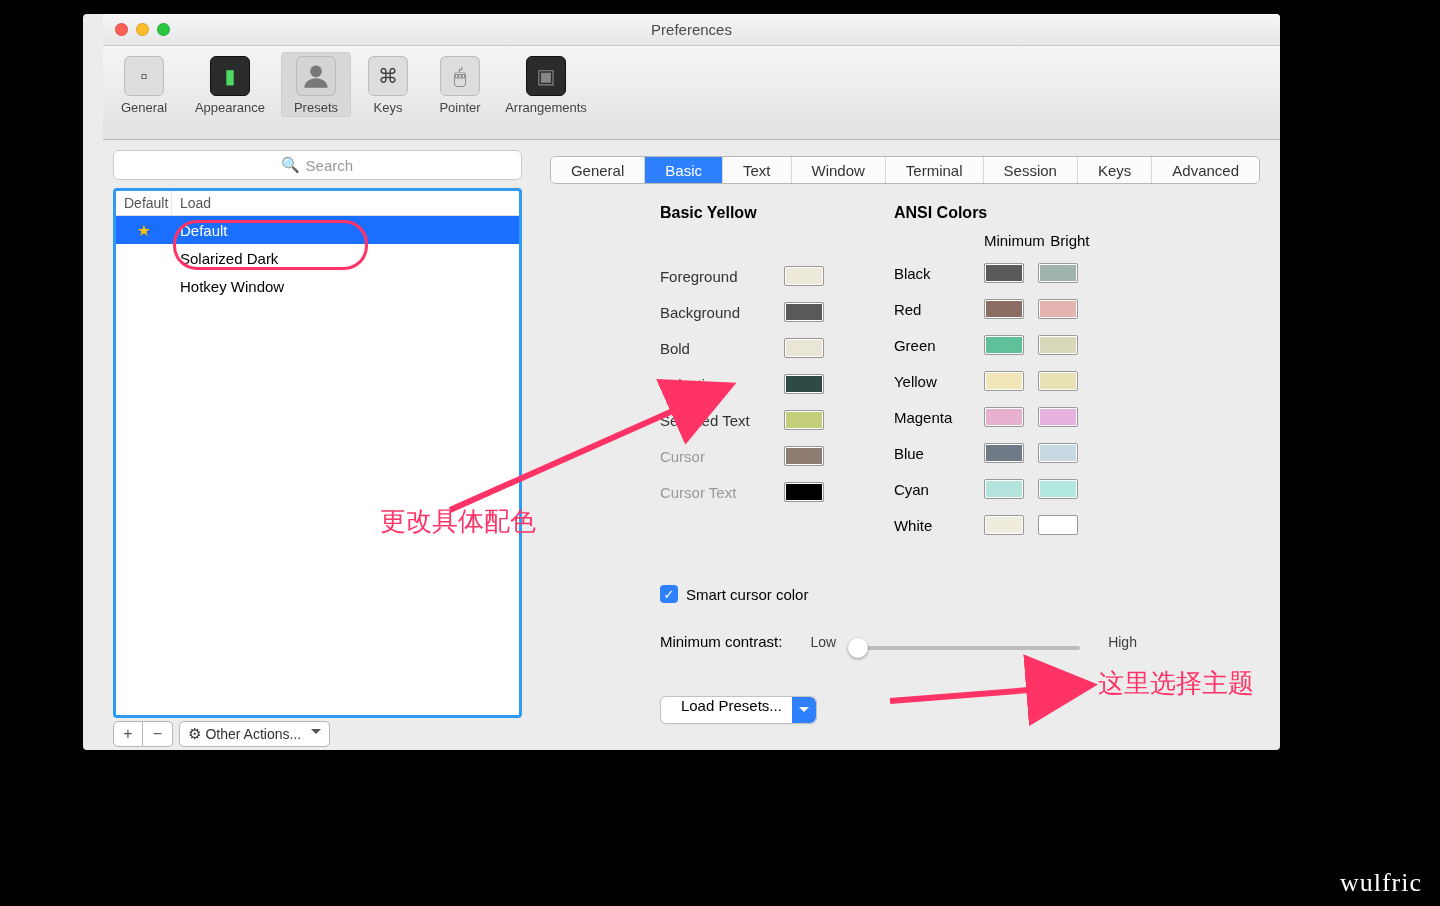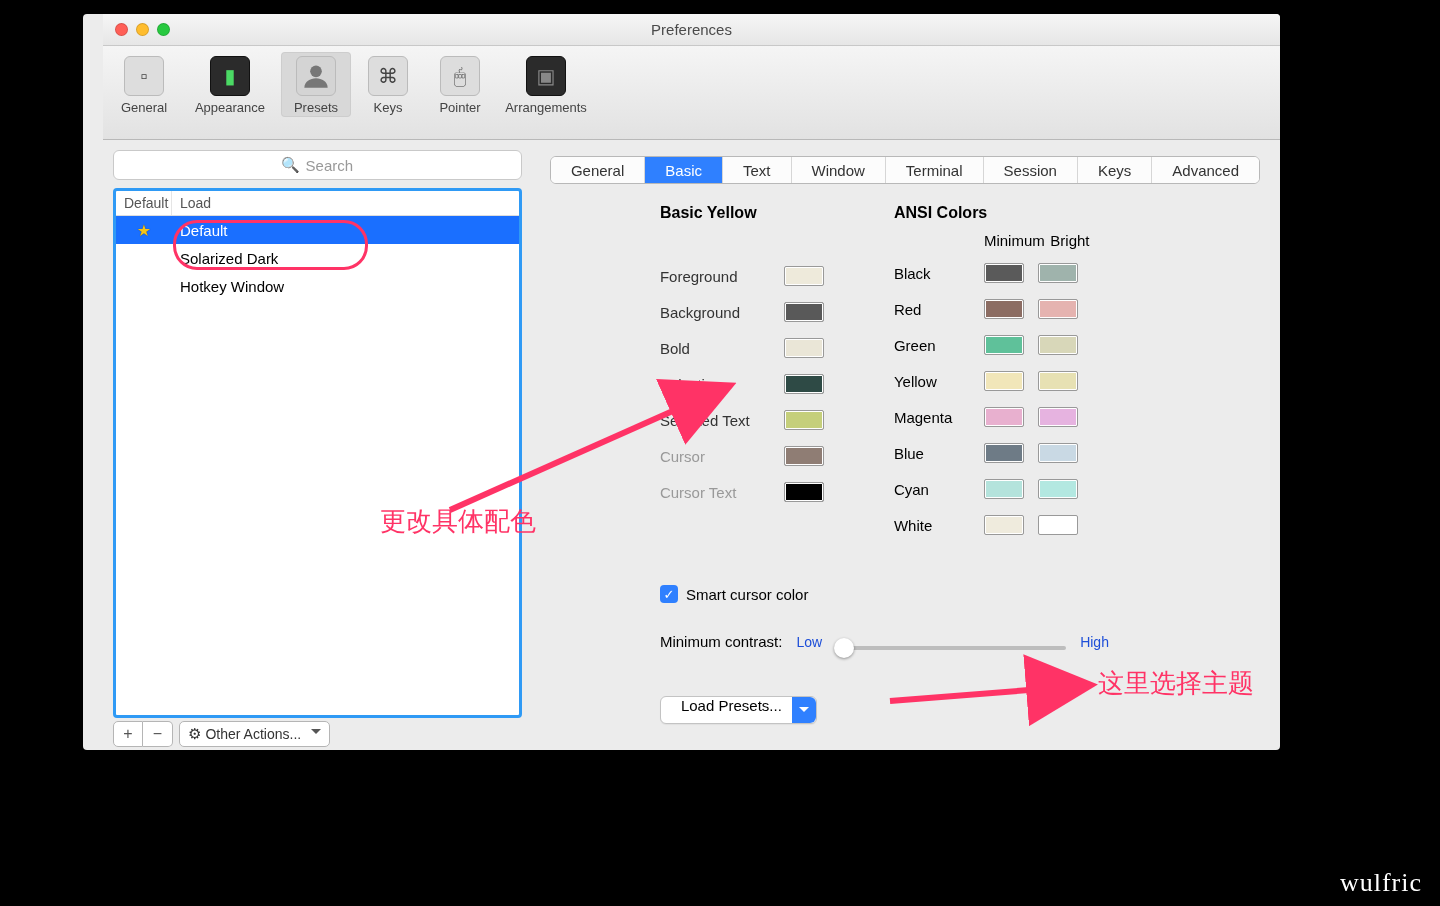--- a/index.html
+++ b/index.html
@@ -55,21 +55,21 @@
   .clabel { width:110px; font-size:15px; color:#333; text-align:left;}
   .clabel.dim{color:#999;}
   .alabel { width:76px; font-size:15px;}
   .sw { width:40px; height:20px; border:1px solid #999; border-radius:2px; box-shadow: inset 0 0 0 1px #fff;}
   .below { padding: 20px 20px 0 110px;}
   .chkrow { display:flex; align-items:center; gap:8px; font-size:15px; margin-top:22px;}
   .chk { width:18px; height:18px; background:#2f80ff; border-radius:4px; display:flex; align-items:center; justify-content:center; color:#fff; font-size:13px;}
   .slrow { display:flex; align-items:flex-end; gap:14px; margin-top:30px; font-size:15px;}
   .slider { width:230px; height:4px; background:#bdbdbd; border-radius:2px; position:relative;}
   .slider .knob{ position:absolute; left:-2px; top:-8px; width:20px; height:20px; background:#fff; border-radius:50%; box-shadow:0 1px 3px rgba(0,0,0,.4);}
-  .slabel{color:#1d4ed8; font-size:14px;}
+  .slabel{color:#404040; font-size:14px;margin-left:14px;}
   .loadrow { margin-top:46px; display:flex; justify-content:flex-start; padding-left:110px;}
   .loadbtn { height:28px; border:1px solid #c3c3c3; background:#fff; border-radius:6px; font-size:15px; padding:0 34px 0 20px; position:relative; box-shadow:0 1px 1px rgba(0,0,0,.05);}
   .loadbtn .arrow{ position:absolute; right:0; top:0; width:24px; height:100%; background:#2f80ff; border-radius:0 6px 6px 0; display:flex; align-items:center; justify-content:center;}
   .loadbtn .arrow::after{content:""; border:5px solid transparent; border-top-color:#fff; margin-top:4px;}
   .ann { position:absolute; color:#ff3366; font-size:26px; font-weight:500; pointer-events:none;}
   .arrow-svg{position:absolute; pointer-events:none;}
   .watermark{ position:absolute; right:18px; bottom:8px; font-family: "Comic Sans MS", cursive; font-size:26px; color:#fff; letter-spacing:1px;}
   .ring { position:absolute; border:3px solid #ff3366; border-radius:24px; pointer-events:none;}
 </style>
 </head>

